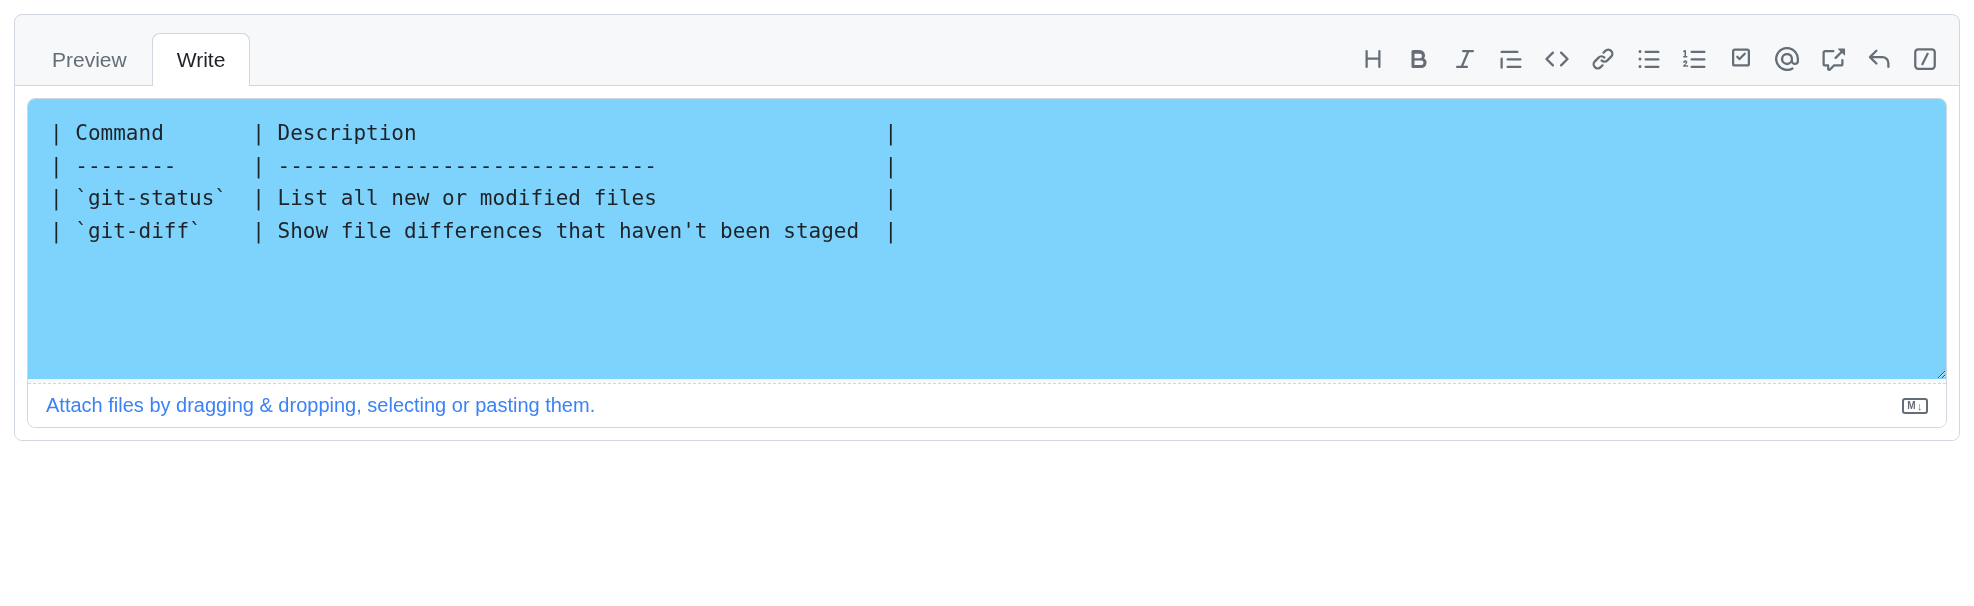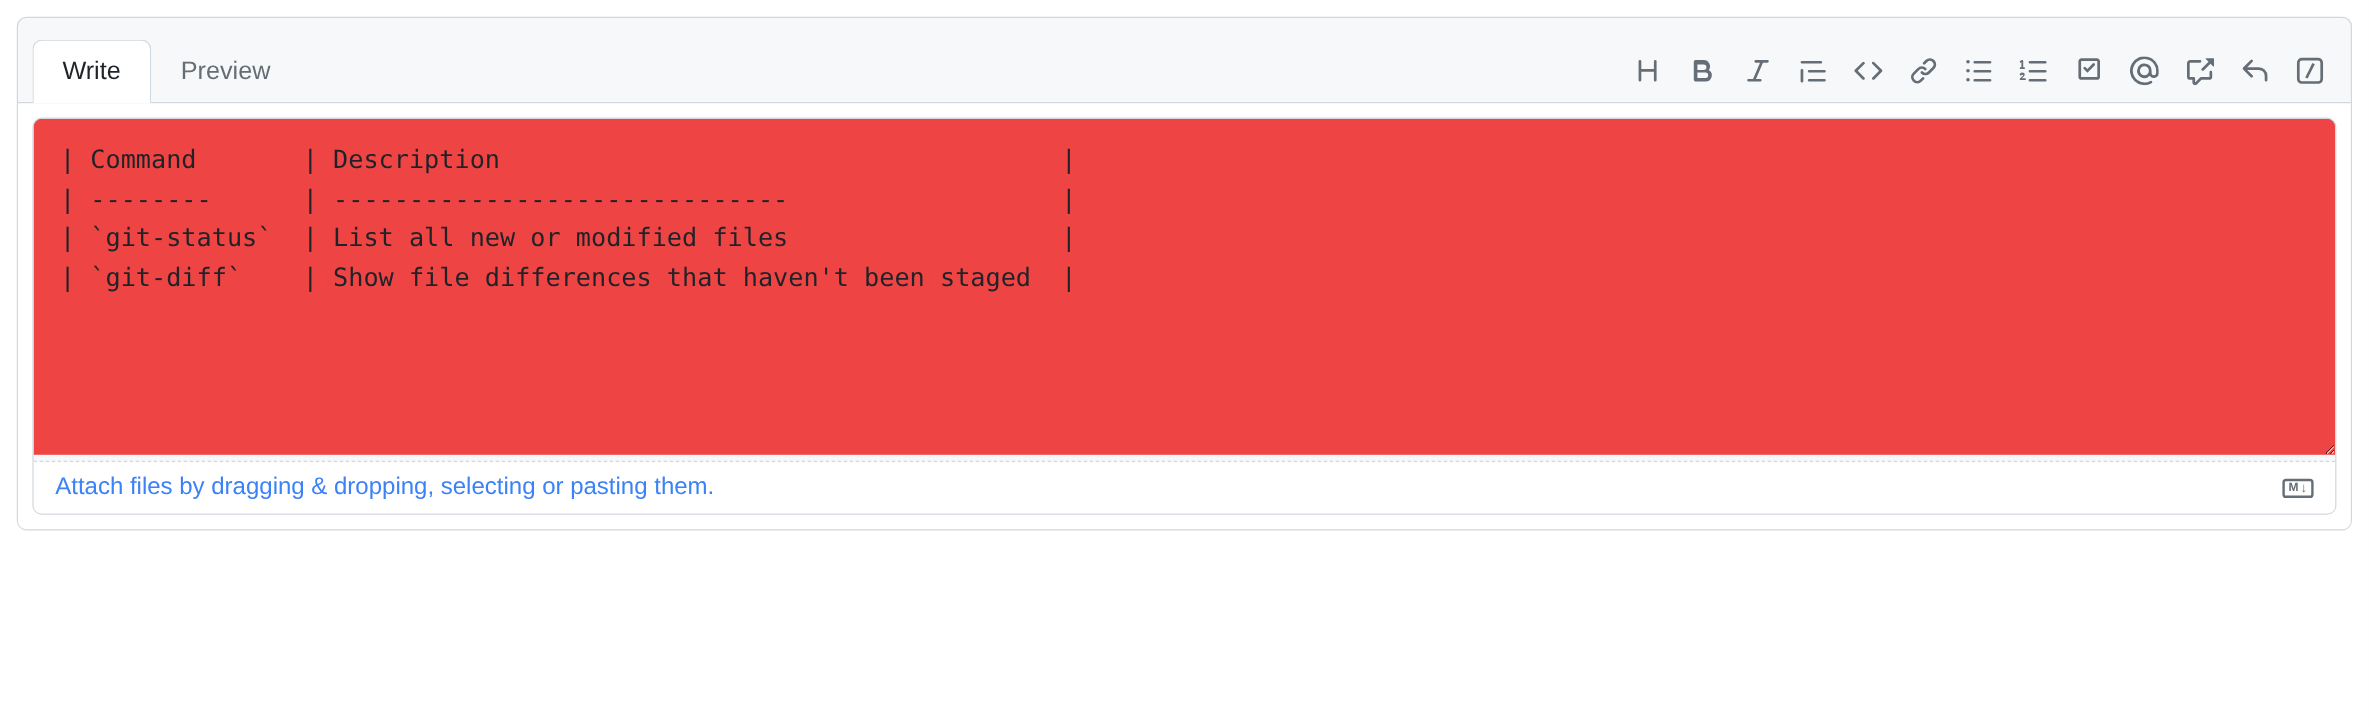--- a/index.html
+++ b/index.html
@@ -67,21 +67,21 @@
       border: 1px solid #d0d7de;
       border-radius: 8px;
       background: #f6f8fa;
       overflow: hidden;
     }
     .editor-textarea {
       width: 100%;
       min-height: 280px;
       padding: 18px 22px;
       border: none;
-      background: #ef4444;
+      background: #7dd3fc;
       font-family: ui-monospace, SFMono-Regular, "SF Mono", Menlo, Consolas, monospace;
       font-size: 21px;
       line-height: 1.55;
       color: #1f2328;
       resize: vertical;
       outline: none;
       white-space: pre;
       overflow-x: auto;
     }
     .footer-row {
@@ -111,22 +111,22 @@
       height: 16px;
     }
     .md-arrow { font-size: 11px; margin-left: 1px; }
   </style>
 </head>
 <body>
 
 <div class="editor-container">
   <div class="header-row">
     <div class="tabs">
+      <div class="tab">Preview</div>
       <div class="tab active">Write</div>
-      <div class="tab">Preview</div>
     </div>
     <div class="toolbar">
 
       <span class="toolbar-icon">
         <svg viewBox="0 0 16 16" fill="currentColor">
             <path d="M3.75 2a.75.75 0 0 1 .75.75V7h7V2.75a.75.75 0 0 1 1.5 0v10.5a.75.75 0 0 1-1.5 0V8.5h-7v4.75a.75.75 0 0 1-1.5 0V2.75A.75.75 0 0 1 3.75 2Z"></path>
           </svg>
       </span>
 
       <span class="toolbar-icon">

